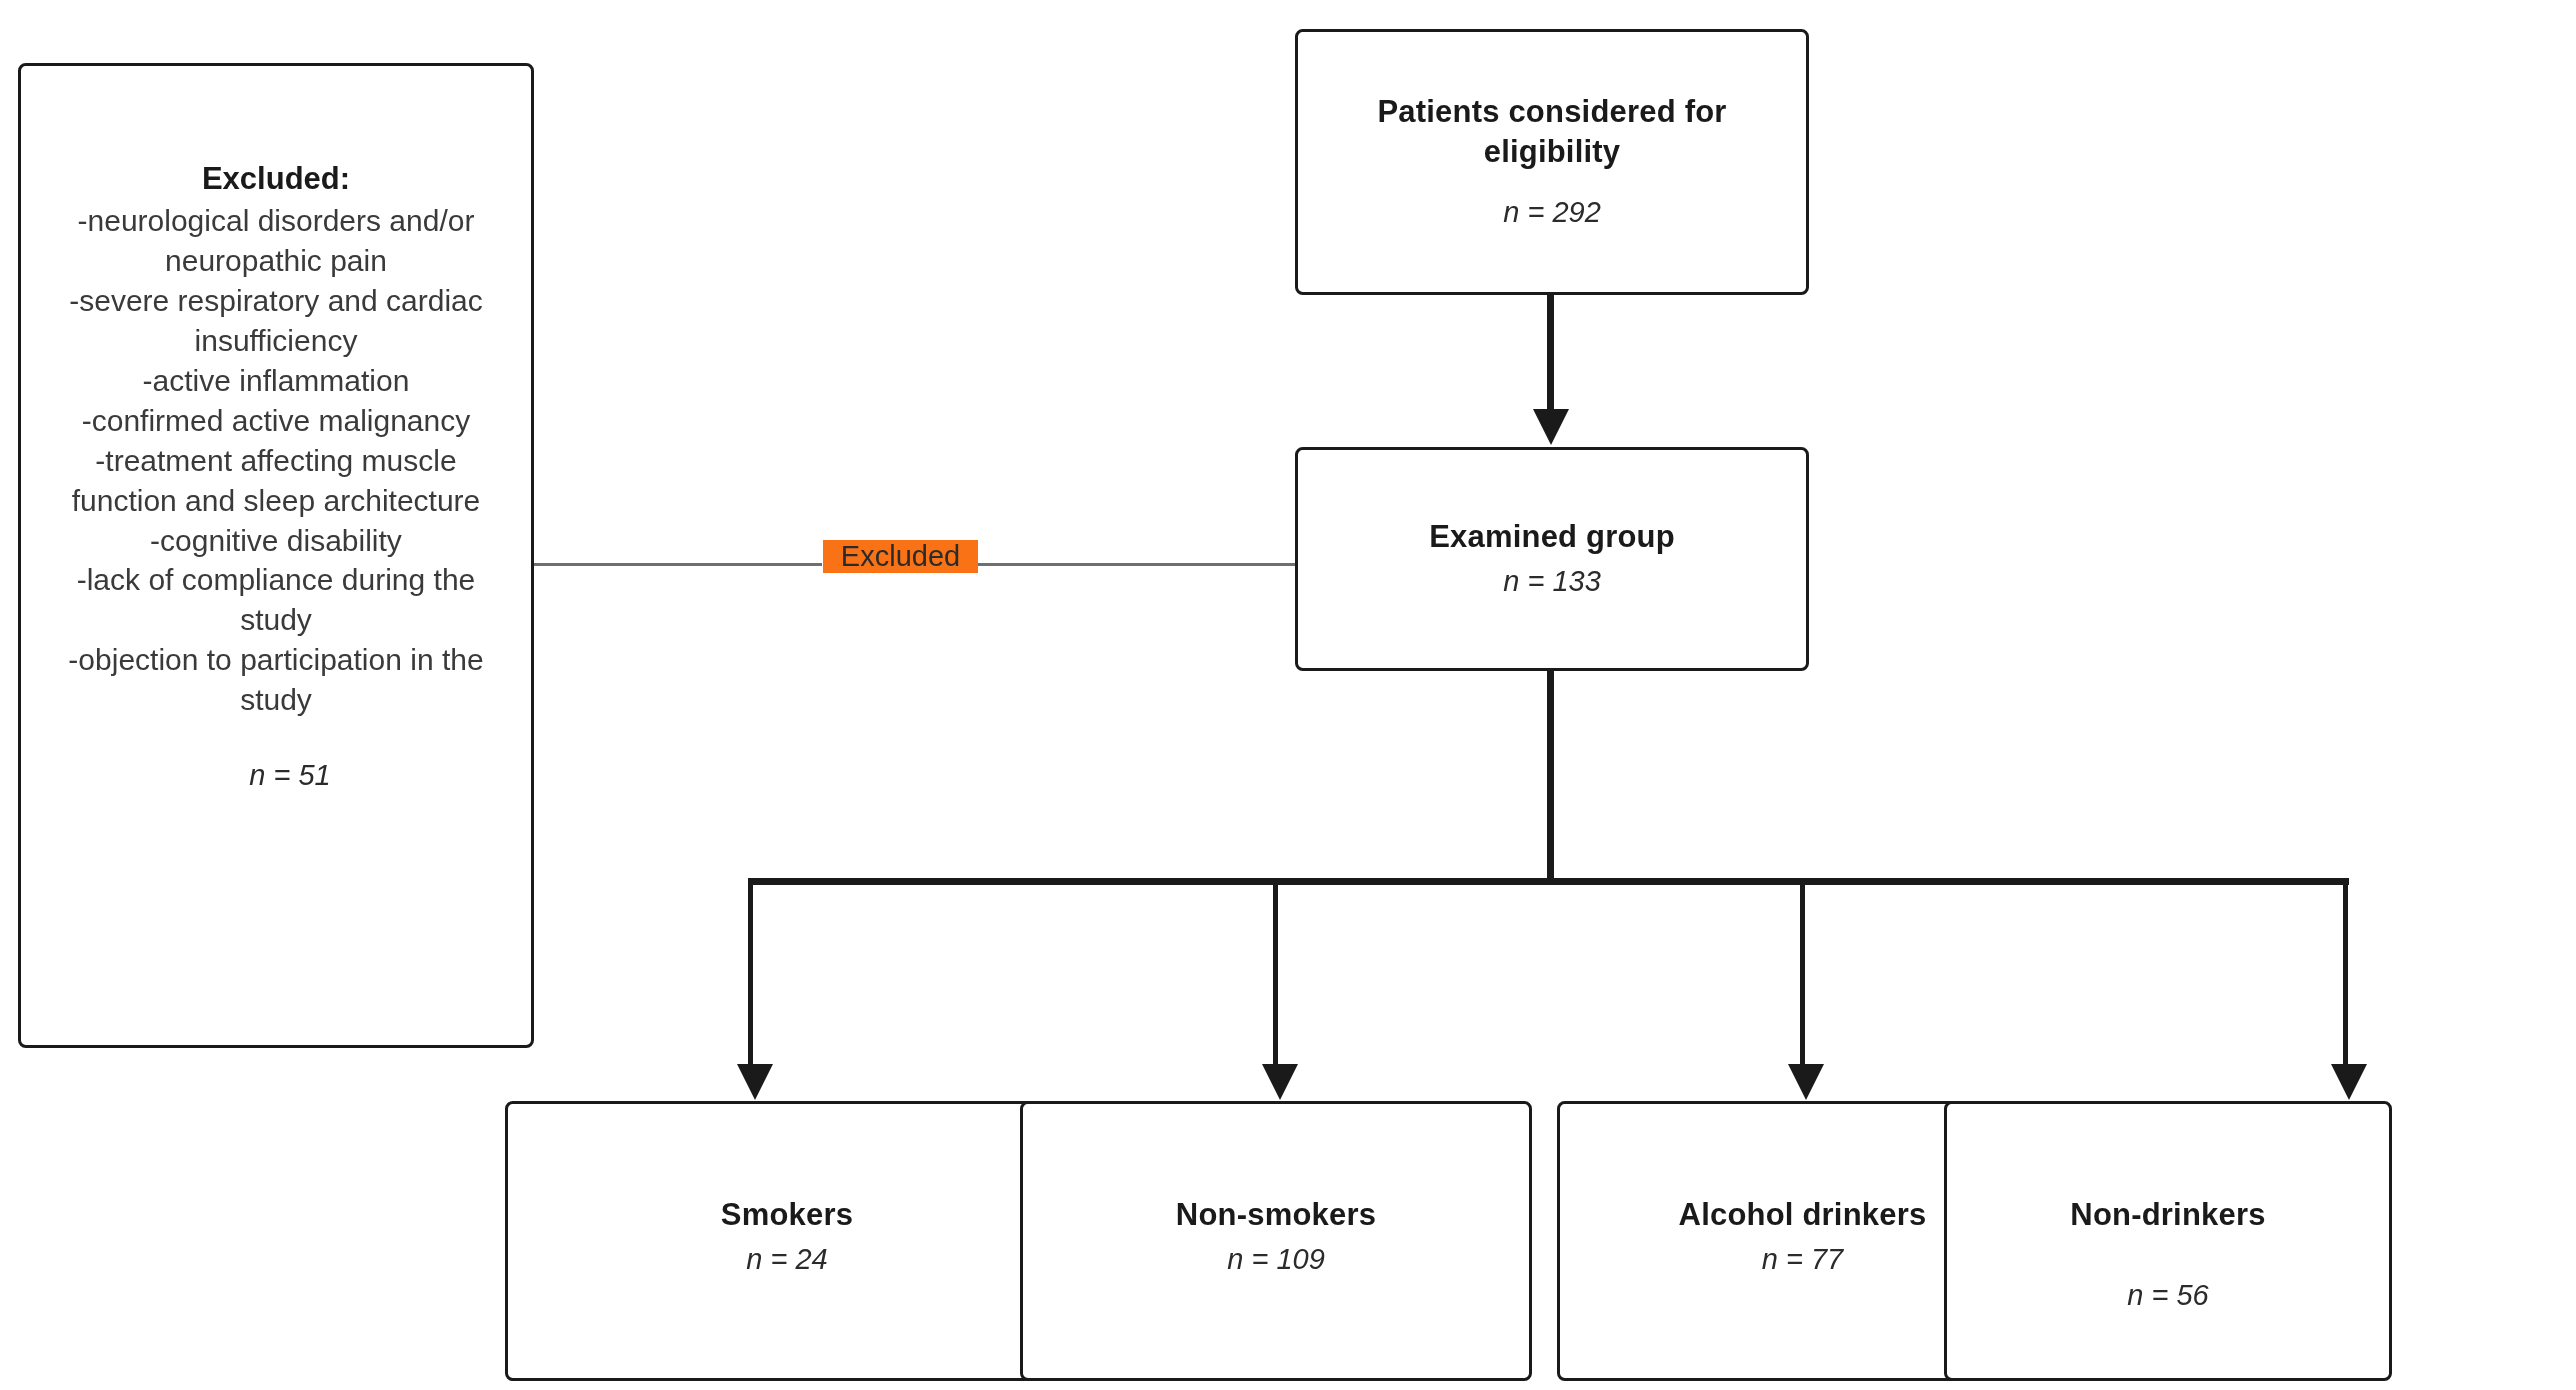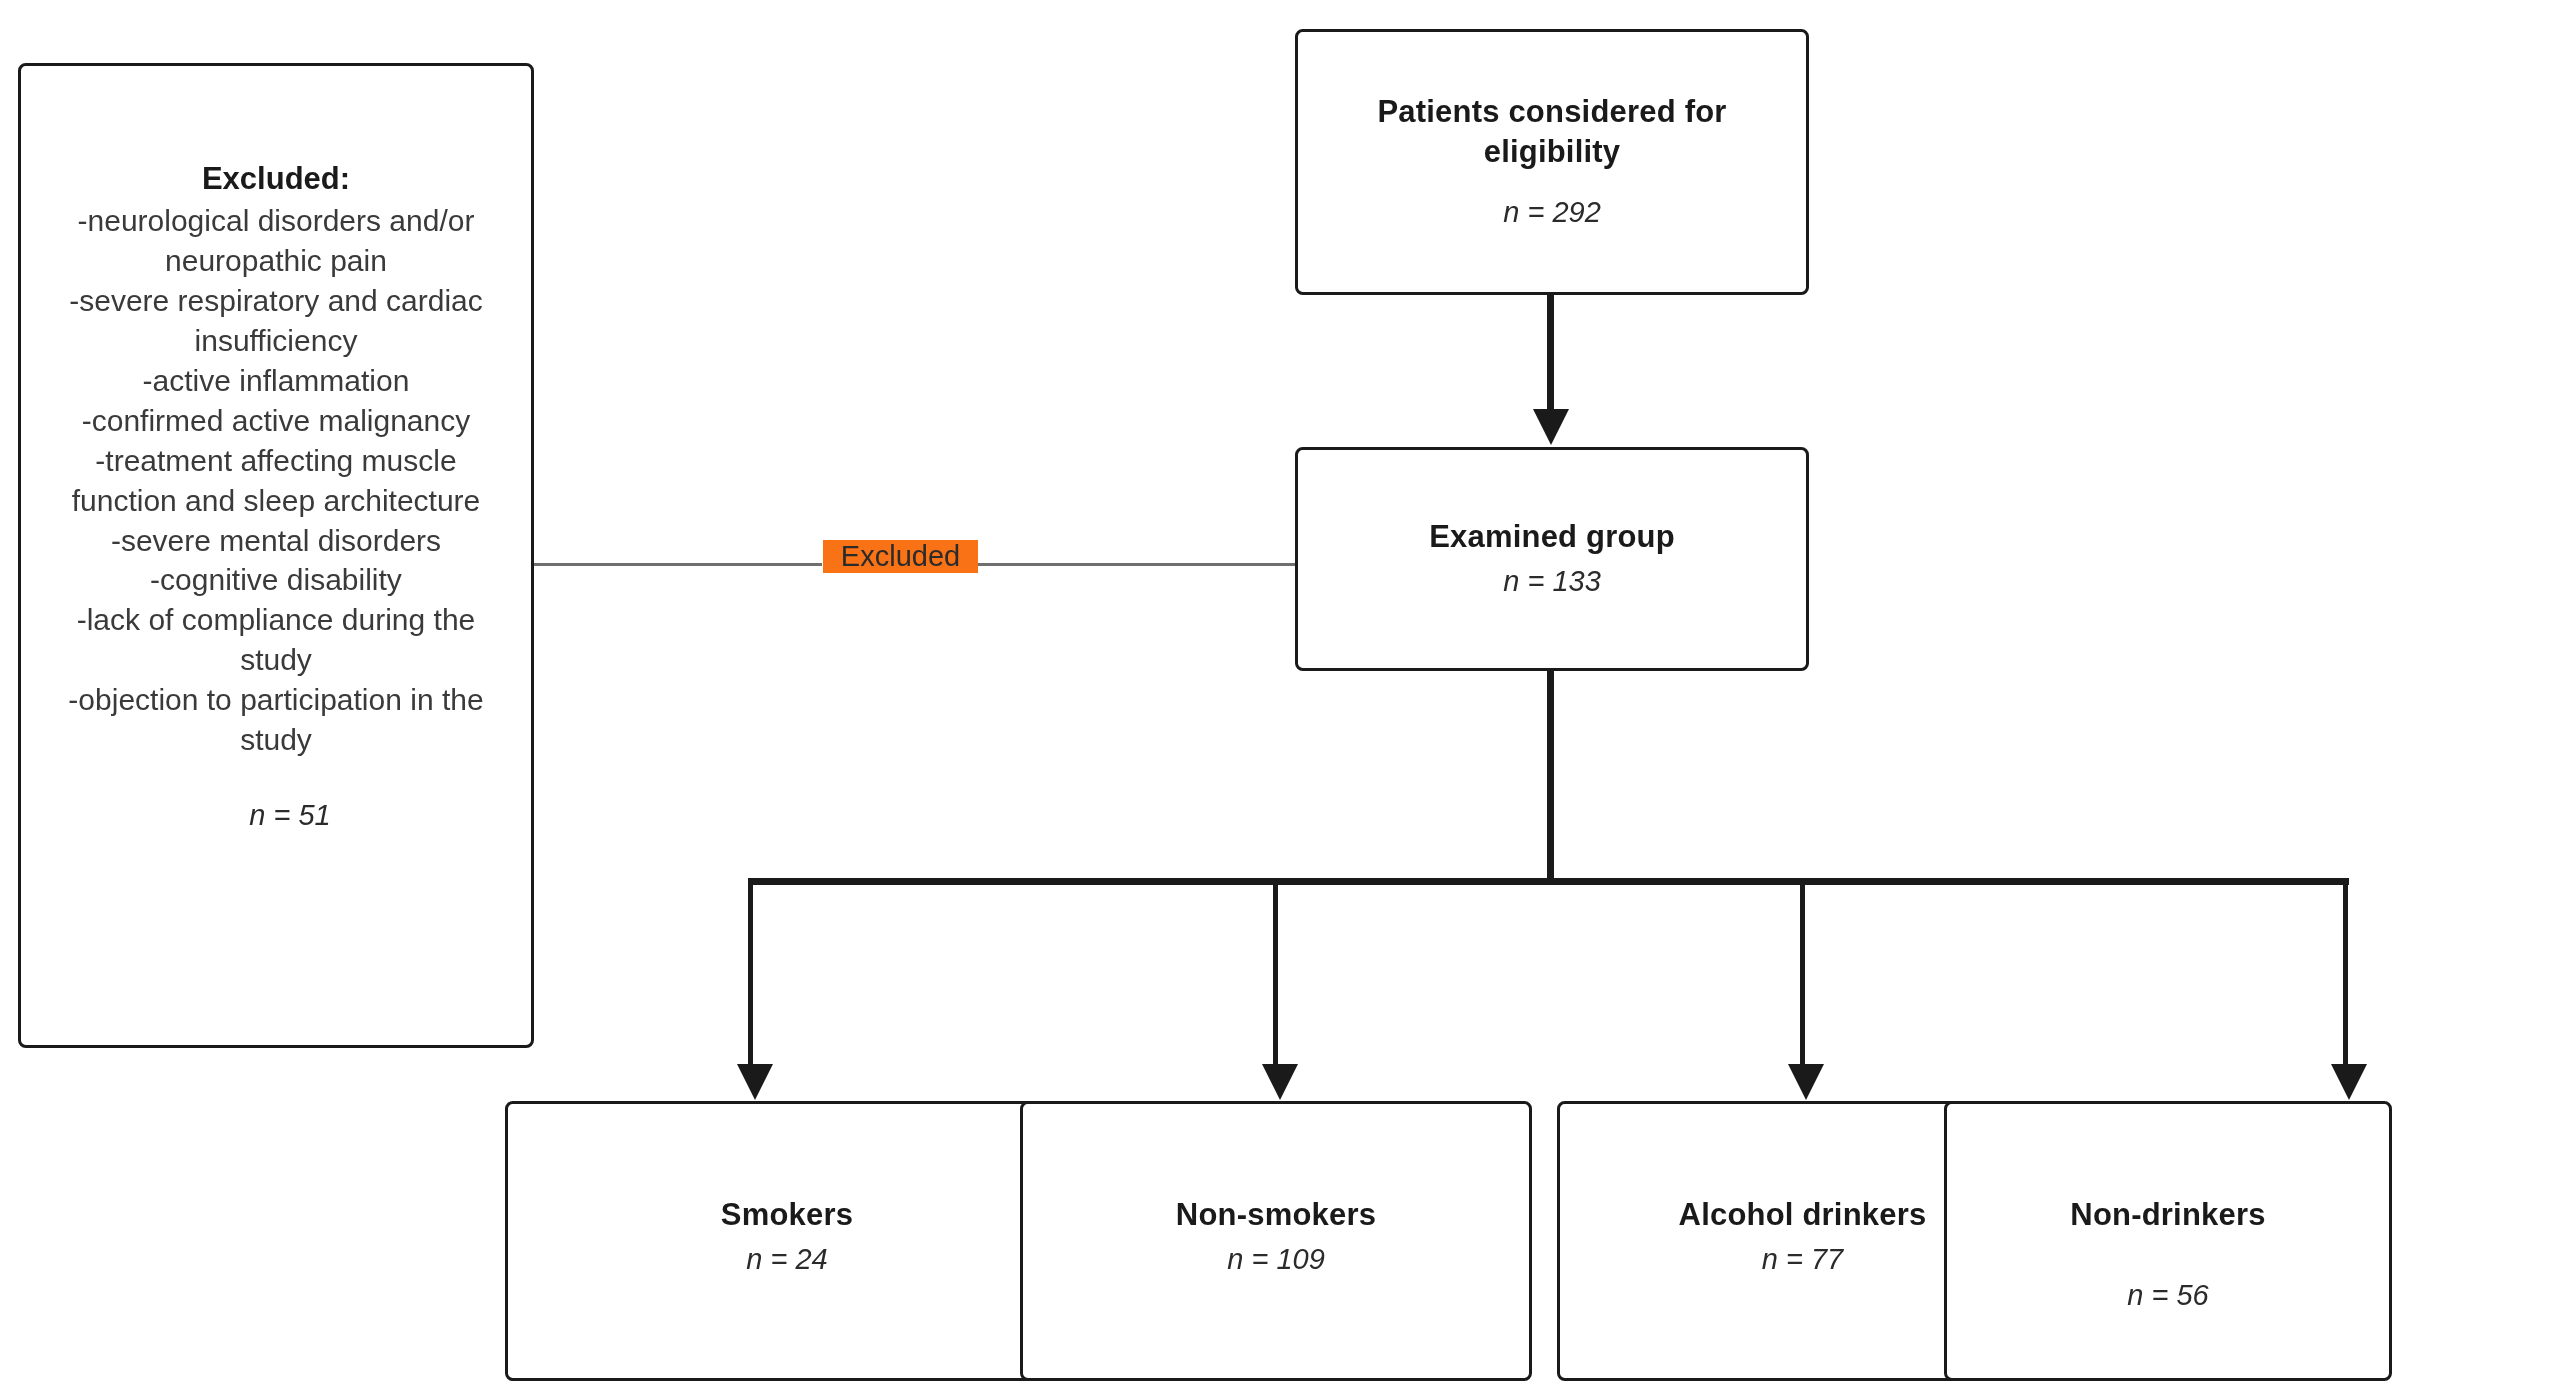--- a/index.html
+++ b/index.html
@@ -152,21 +152,20 @@
     <div class="ex-title">Excluded:</div>
     <div class="ex-list" id="excluded-list">
         <div>-neurological disorders and/or</div>
         <div>neuropathic pain</div>
         <div>-severe respiratory and cardiac</div>
         <div>insufficiency</div>
         <div>-active inflammation</div>
         <div>-confirmed active malignancy</div>
         <div>-treatment affecting muscle</div>
         <div>function and sleep architecture</div>
-        <div>-severe mental disorders</div>
         <div>-cognitive disability</div>
         <div>-lack of compliance during the</div>
         <div>study</div>
         <div>-objection to participation in the</div>
         <div>study</div>
       </div>
     <div class="count">n = 51</div>
   </div>
 
   <div class="node leaf" id="node-smokers">

